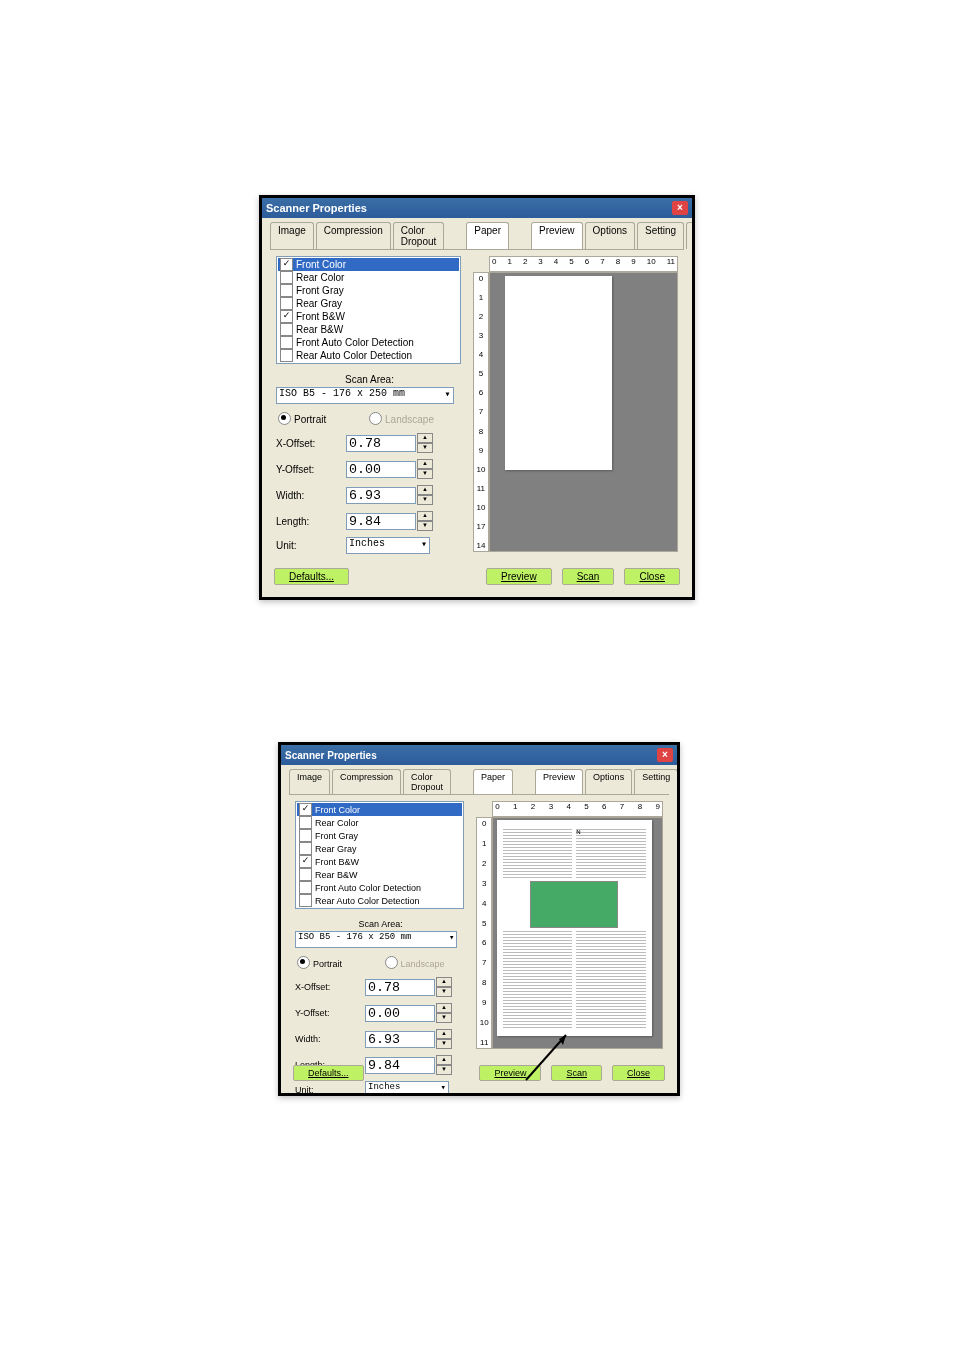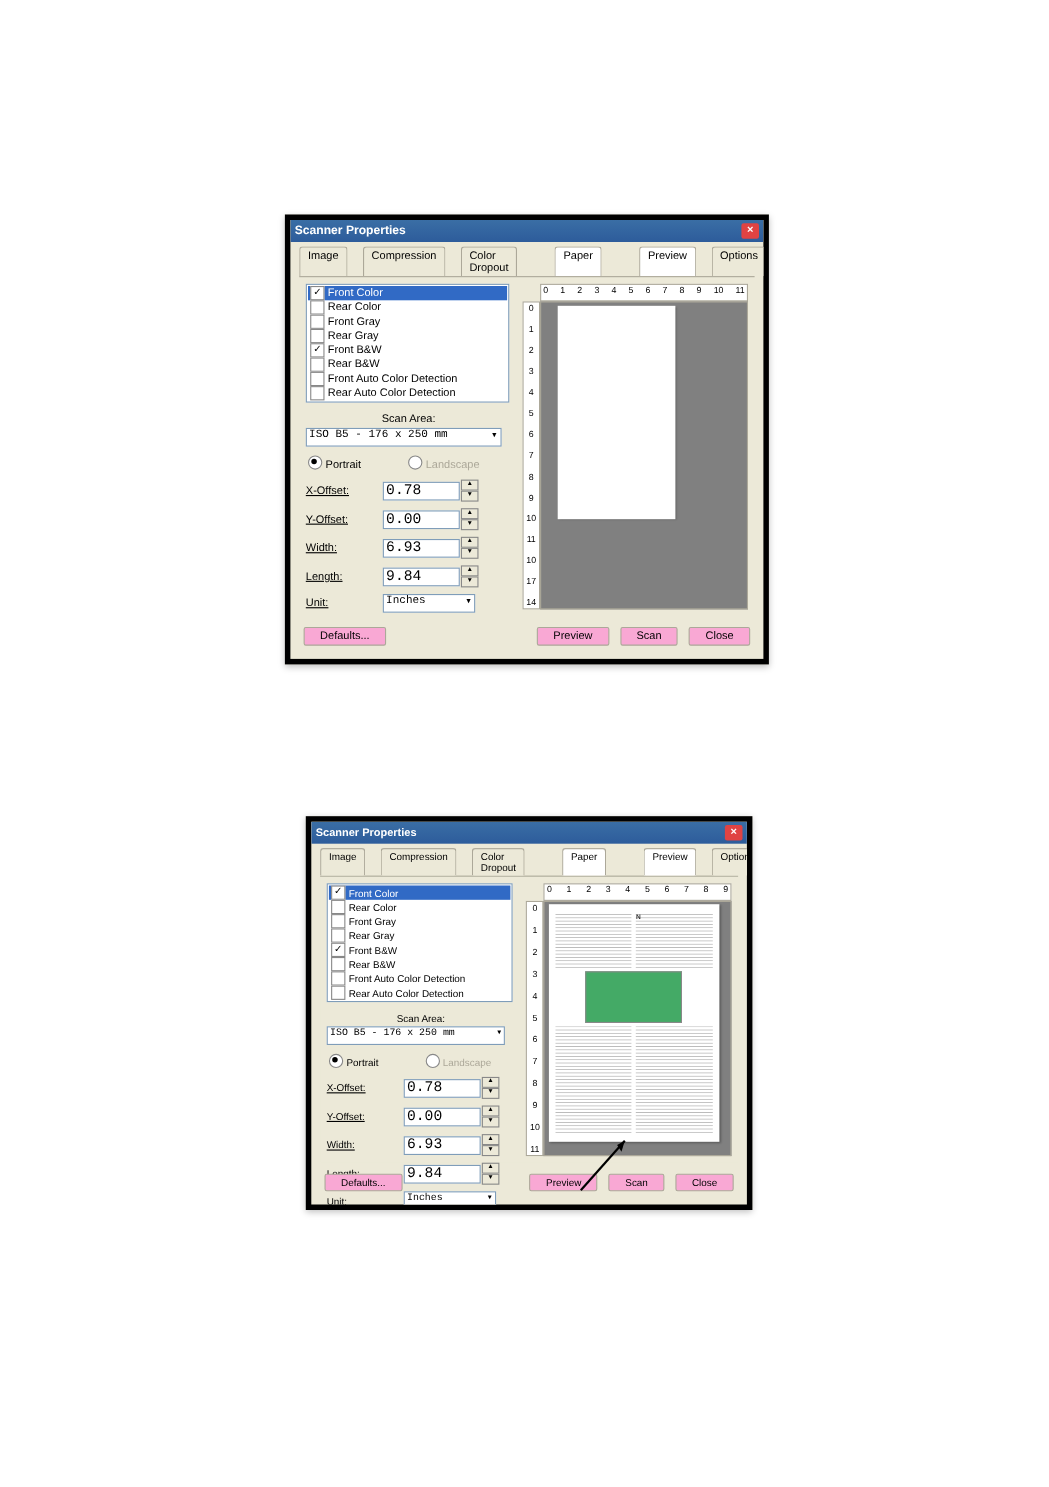--- a/index.html
+++ b/index.html
@@ -6,21 +6,21 @@
     margin: 0;
     background: #fff;
     font-family: Tahoma, Arial, sans-serif;
     width: 954px;
     height: 1352px;
     position: relative;
   }
   .fig {
     position: absolute;
     background: #ece9d8;
-    border: 5px solid #000000;
+    border: 3px solid #000000;
     box-shadow: 0 2px 6px rgba(0,0,0,.25);
     overflow: hidden;
   }
   .titlebar {
     background: linear-gradient(#3a6ea5,#2d5c9b);
     color: #fff;
     font-weight: bold;
     padding: 3px 4px;
     display: flex;
     align-items: center;
@@ -33,21 +33,20 @@
     height: 14px;
     font-size: 10px;
     text-align: center;
     line-height: 14px;
     border-radius: 2px;
     cursor: pointer;
   }
   .tabs {
     display: flex;
     padding: 4px 8px 0 8px;
-    gap: 12px;
   }
   .tab {
     padding: 2px 7px;
     border: 1px solid #aca899;
     border-bottom: none;
     background: #ece9d8;
     margin-right: 2px;
     border-radius: 3px 3px 0 0;
     cursor: pointer;
   }
@@ -107,21 +106,21 @@
   }
   .radio.on::after {
     content: ""; position: absolute; width: 5px; height: 5px;
     background: #000; border-radius: 50%; top: 2px; left: 2px;
   }
   .orient { margin: 6px 0 8px 2px; }
   .orient .disabled { color: #aca899; margin-left: 40px; }
   .formrow {
     display: flex; align-items: center; margin-bottom: 6px;
   }
-  .formrow .lbl { width: 70px; text-decoration: underline; }
+  .formrow .lbl { width: 70px; }
   .textin { width: 70px; }
   .spinner {
     display: inline-flex; flex-direction: column; margin-left: 1px;
   }
   .spinner span {
     width: 14px; height: 8px; background: #ece9d8; border: 1px solid #888;
     font-size: 6px; text-align: center; line-height: 6px; cursor: pointer;
   }
   .rightpanel {
     flex: 1; position: relative; margin-left: 12px;
@@ -148,23 +147,24 @@
   .page-on-bed {
     position: absolute; background: #fff;
     box-shadow: 1px 1px 2px rgba(0,0,0,.3);
     overflow: hidden;
   }
   .bottombar {
     display: flex; justify-content: space-between;
     padding: 10px 12px 12px 12px;
   }
   .btn {
-    border: 1px solid #aca899; background: #f9a8d4;
+    border: 1px solid #aca899; background: #bef264;
     padding: 2px 14px; cursor: pointer;
     border-radius: 2px;
+    text-decoration: underline;
   }
   .btn-group { display: flex; gap: 10px; }
   
   
   #fig1 { left: 259px; top: 195px; width: 430px; font-size: 10px; }
   #fig1 .titlebar { font-size: 11px; }
   #fig1 .preview-area .page-on-bed { left: 8%; top: 1%; width: 57%; height: 70%; }
   #fig1 .tabbody { height: 296px; }
   
   #fig2 { left: 278px; top: 742px; width: 396px; font-size: 9px; }

